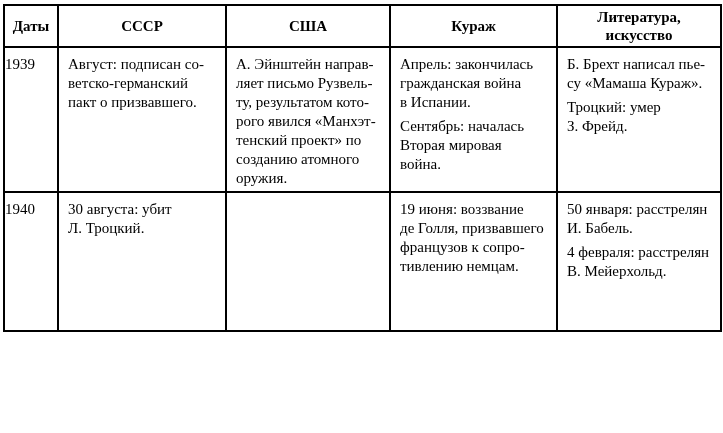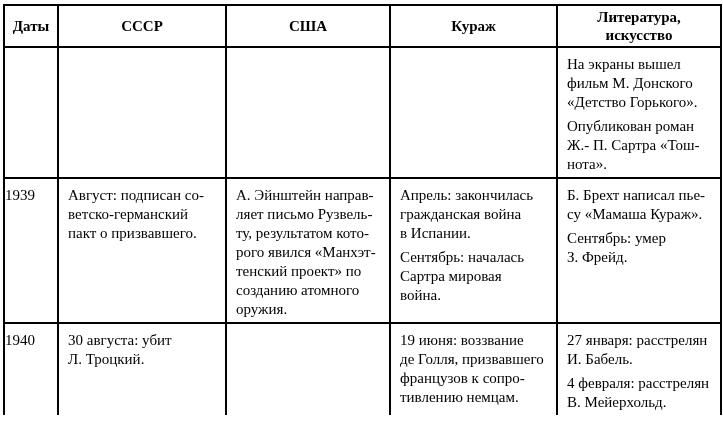--- a/index.html
+++ b/index.html
@@ -73,79 +73,65 @@
         <th class="para-head"><span class="para">Даты</span></th>
         <th><span class="para">СССР</span></th>
         <th><span class="para">США</span></th>
         <th><span class="para">Кураж</span></th>
         <th><span class="para">Литература,
 искусство</span></th>
       </tr>
     </thead>
     <tbody>
         <tr>
-          <td class="date-cell"></td>
-          <td></td>
-          <td></td>
-          <td></td>
-          <td>
-            <p class="para">На экраны вышел
-фильм М. Донского
-«Детство Горького».</p>
-            <p class="para">Опубликован роман
-Ж.- П. Сартра «Тош-
-нота».</p>
-          </td>
-        </tr>
-        <tr>
           <td class="date-cell">1939</td>
           <td>
             <p class="para">Август: подписан со-
 ветско-германский
 пакт о призвавшего.</p>
           </td>
           <td>
             <p class="para">А. Эйнштейн направ-
 ляет письмо Рузвель-
 ту, результатом кото-
 рого явился «Манхэт-
 тенский проект» по
 созданию атомного
 оружия.</p>
           </td>
           <td>
             <p class="para">Апрель: закончилась
 гражданская война
 в Испании.</p>
             <p class="para">Сентябрь: началась
-Сартра мировая
+Вторая мировая
 война.</p>
           </td>
           <td>
             <p class="para">Б. Брехт написал пье-
 су «Мамаша Кураж».</p>
-            <p class="para">Сентябрь: умер
+            <p class="para">Троцкий: умер
 З. Фрейд.</p>
           </td>
         </tr>
         <tr>
           <td class="date-cell">1940</td>
           <td>
             <p class="para">30 августа: убит
 Л. Троцкий.</p>
           </td>
           <td></td>
           <td>
             <p class="para">19 июня: воззвание
 де Голля, призвавшего
 французов к сопро-
 тивлению немцам.</p>
           </td>
           <td>
-            <p class="para">27 января: расстрелян
+            <p class="para">50 января: расстрелян
 И. Бабель.</p>
             <p class="para">4 февраля: расстрелян
 В. Мейерхольд.</p>
           </td>
         </tr>
       </tbody>
   </table>
 </div>
 
 </body></html>

